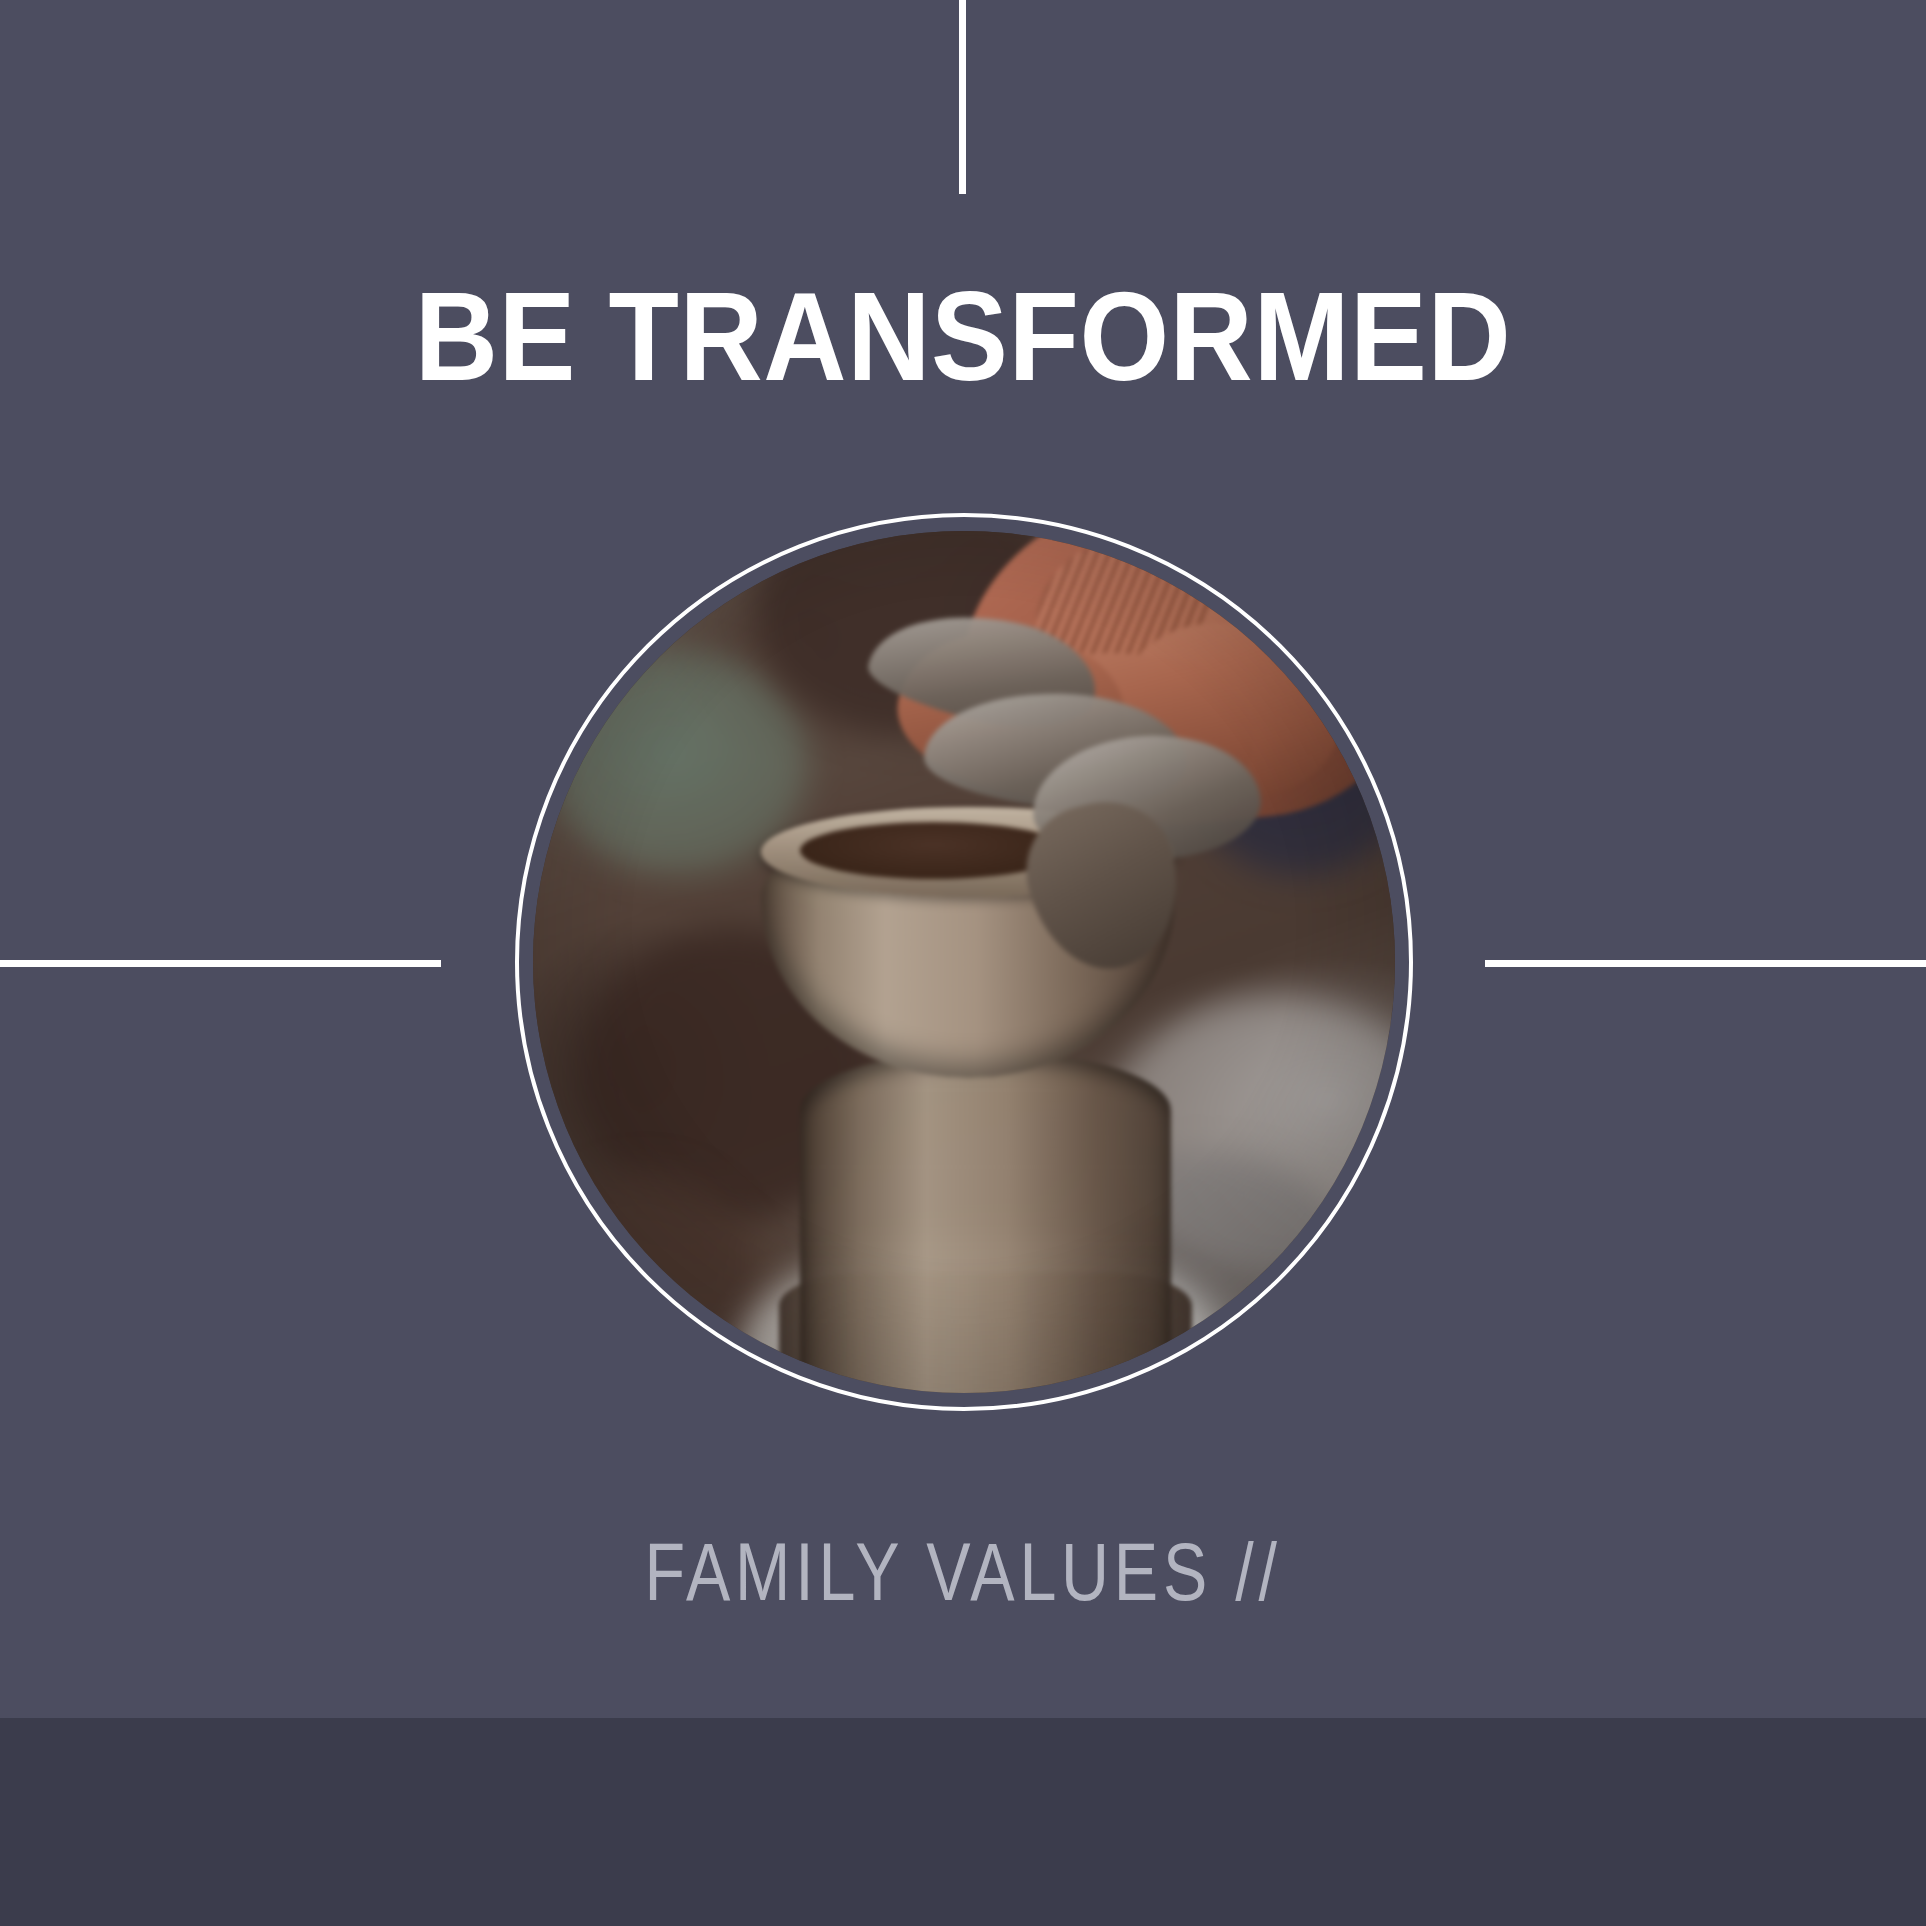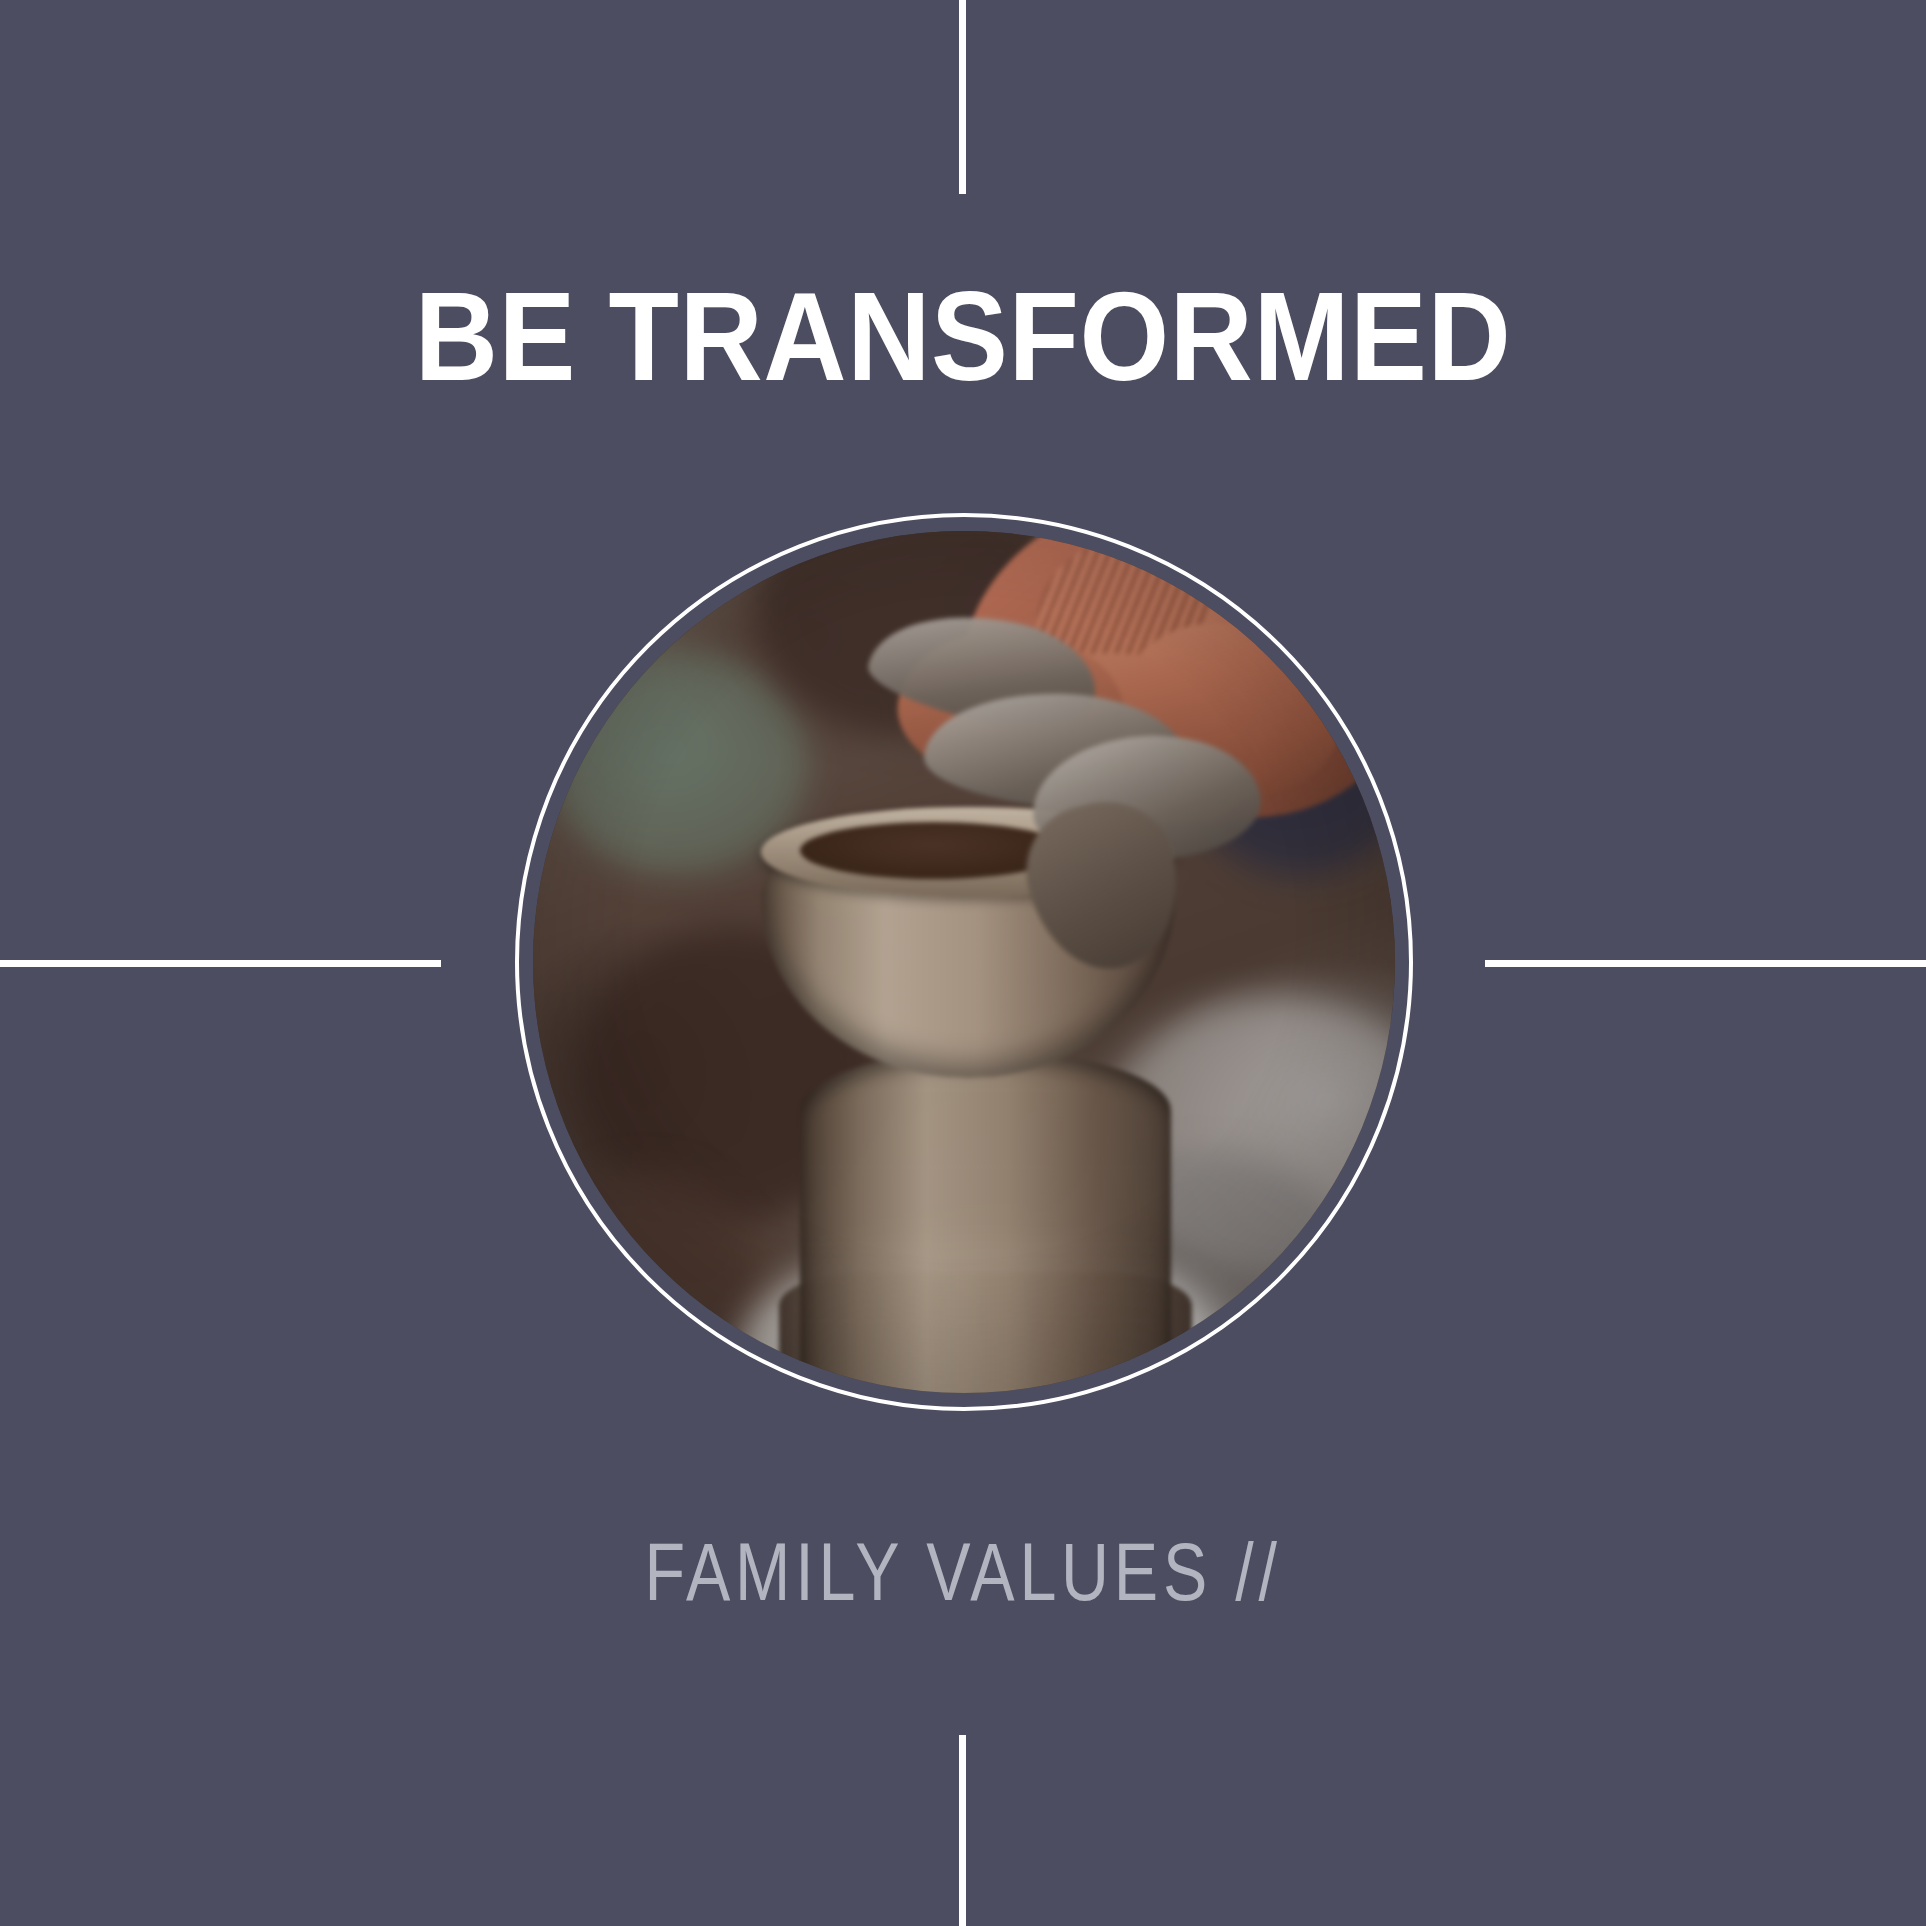--- a/index.html
+++ b/index.html
@@ -6,21 +6,21 @@
   html, body {
     margin: 0;
     padding: 0;
     background: #3b3c4c;
   }
   * { box-sizing: border-box; }
 
   .poster {
     position: relative;
     width: 1926px;
-    height: 1926px;
+    height: 1718px;
     background: #4c4d60;
     overflow: hidden;
     font-family: "Liberation Sans", sans-serif;
   }
 
   
   .tick {
     position: absolute;
     background: #ffffff;
     pointer-events: none;

